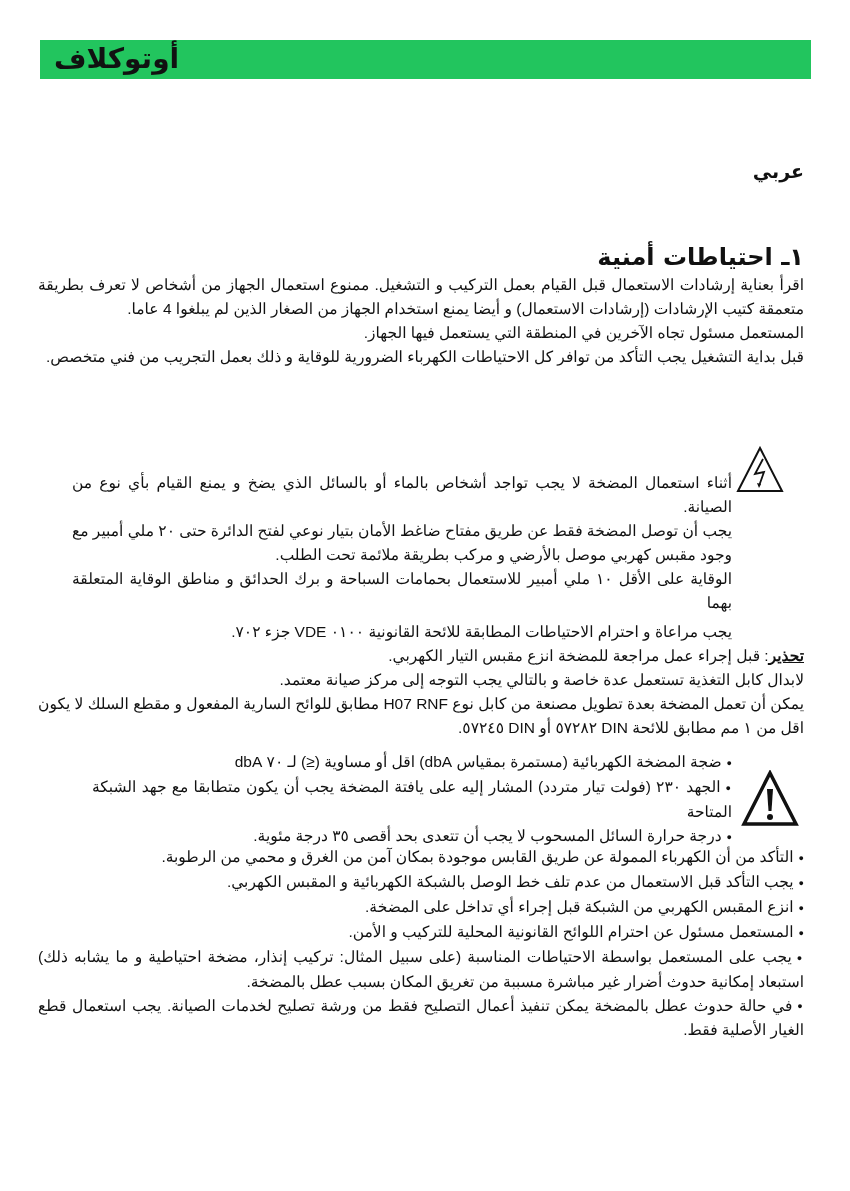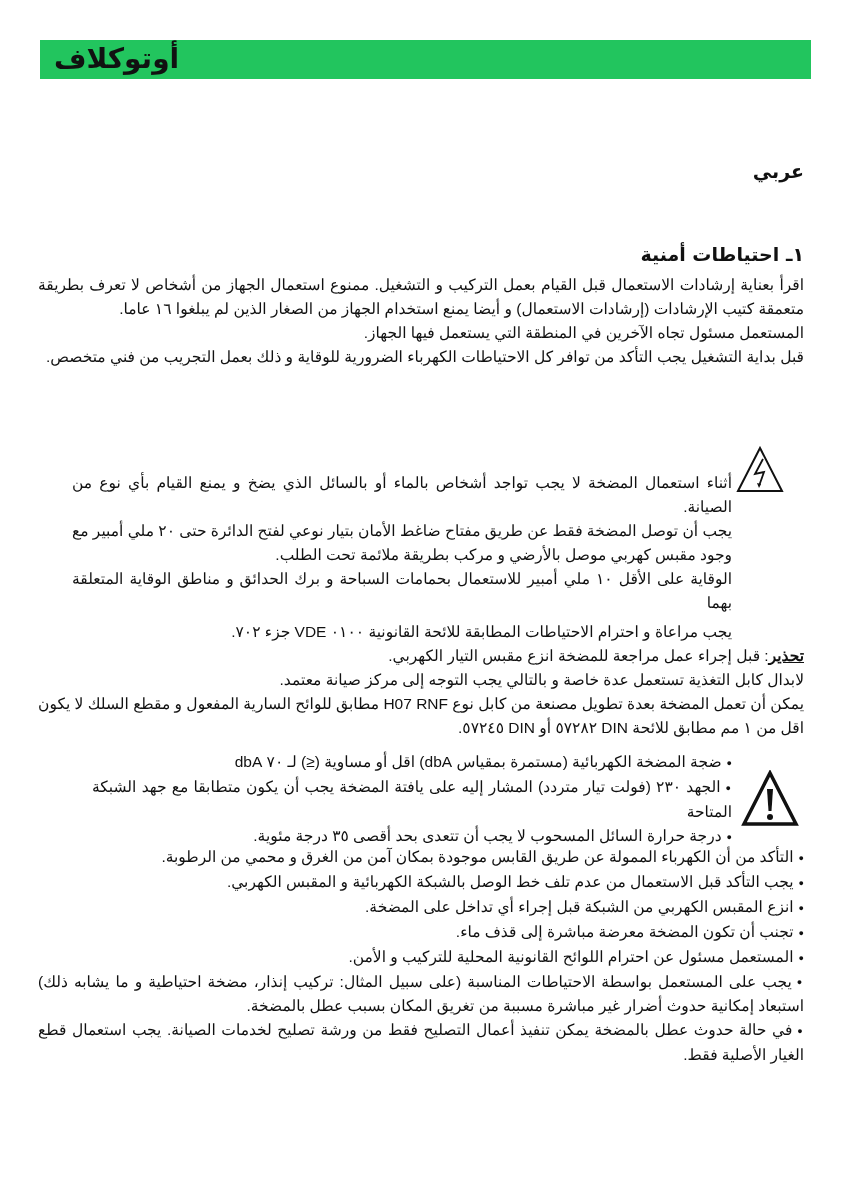--- a/index.html
+++ b/index.html
@@ -16,21 +16,21 @@
     position: absolute; left: 14px; top: 2px;
     font-size: 28px; font-weight: bold; direction: rtl; color: #111;
     font-family: "DejaVu Sans", sans-serif;
   }
   .lang-label {
     position: absolute; right: 46px; top: 160px;
     font-size: 19px; font-weight: bold;
   }
   .section-heading {
     position: absolute; right: 46px; top: 243px;
-    font-size: 19px; font-weight: bold;
+    font-size: 24px; font-weight: bold;
   }
   .block {
     position: absolute; direction: rtl; text-align: justify;
     font-size: 15.5px; line-height: 24px;
     font-family: "Liberation Sans", sans-serif;
   }
   .block p { margin: 0; }
   .intro { right: 46px; top: 273px; width: 766px; }
   .warn1 { right: 118px; top: 447px; width: 660px; margin-top: 24px; }
   .after1 { right: 46px; top: 620px; width: 766px; }
@@ -50,21 +50,21 @@
 
 <div class="title-bar">
   <div class="title">أوتوكلاف</div>
 </div>
 
 <div class="lang-label">عربي</div>
 
 <div class="section-heading">١ـ احتياطات أمنية</div>
 
 <div class="block intro">
-  <p>اقرأ بعناية إرشادات الاستعمال قبل القيام بعمل التركيب و التشغيل. ممنوع استعمال الجهاز من أشخاص لا تعرف بطريقة متعمقة كتيب الإرشادات (إرشادات الاستعمال) و أيضا يمنع استخدام الجهاز من الصغار الذين لم يبلغوا ١٦ عاما.</p>
+  <p>اقرأ بعناية إرشادات الاستعمال قبل القيام بعمل التركيب و التشغيل. ممنوع استعمال الجهاز من أشخاص لا تعرف بطريقة متعمقة كتيب الإرشادات (إرشادات الاستعمال) و أيضا يمنع استخدام الجهاز من الصغار الذين لم يبلغوا 4 عاما.</p>
   <p>المستعمل مسئول تجاه الآخرين في المنطقة التي يستعمل فيها الجهاز.</p>
   <p>قبل بداية التشغيل يجب التأكد من توافر كل الاحتياطات الكهرباء الضرورية للوقاية و ذلك بعمل التجريب من فني متخصص.</p>
 </div>
 
 <svg class="icon icon-shock" viewBox="0 0 48 48">
   <polygon points="24,2 46,45 2,45" fill="none" stroke="#111" stroke-width="2"></polygon>
   <polyline points="27,13 19,28 28,26 23,40" fill="none" stroke="#111" stroke-width="1.8"></polyline>
   <polygon points="21,37 23,42 25,38" fill="#111"></polygon>
 </svg>
 
@@ -90,17 +90,16 @@
 <div class="block bullets1">
   <p class="bullet">ضجة المضخة الكهربائية (مستمرة بمقياس dbA) اقل أو مساوية (≤) لـ ٧٠ dbA</p>
   <p class="bullet">الجهد ٢٣٠ (فولت تيار متردد) المشار إليه على يافتة المضخة يجب أن يكون متطابقا مع جهد الشبكة المتاحة</p>
   <p class="bullet">درجة حرارة السائل المسحوب لا يجب أن تتعدى بحد أقصى ٣٥ درجة مئوية.</p>
 </div>
 
 <div class="block bullets2" style="top:845px">
   <p class="bullet">التأكد من أن الكهرباء الممولة عن طريق القابس موجودة بمكان آمن من الغرق و محمي من الرطوبة.</p>
   <p class="bullet">يجب التأكد قبل الاستعمال من عدم تلف خط الوصل بالشبكة الكهربائية و المقبس الكهربي.</p>
   <p class="bullet">انزع المقبس الكهربي من الشبكة قبل إجراء أي تداخل على المضخة.</p>
-  <p class="bullet">تجنب أن تكون المضخة معرضة مباشرة إلى قذف ماء.</p>
   <p class="bullet">المستعمل مسئول عن احترام اللوائح القانونية المحلية للتركيب و الأمن.</p>
   <p class="bullet">يجب على المستعمل بواسطة الاحتياطات المناسبة (على سبيل المثال: تركيب إنذار، مضخة احتياطية و ما يشابه ذلك) استبعاد إمكانية حدوث أضرار غير مباشرة مسببة من تغريق المكان بسبب عطل بالمضخة.</p>
   <p class="bullet">في حالة حدوث عطل بالمضخة يمكن تنفيذ أعمال التصليح فقط من ورشة تصليح لخدمات الصيانة. يجب استعمال قطع الغيار الأصلية فقط.</p>
 </div>
 
 </body></html>

